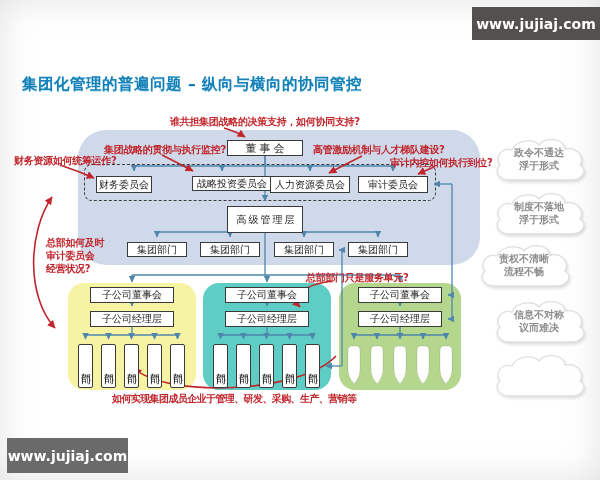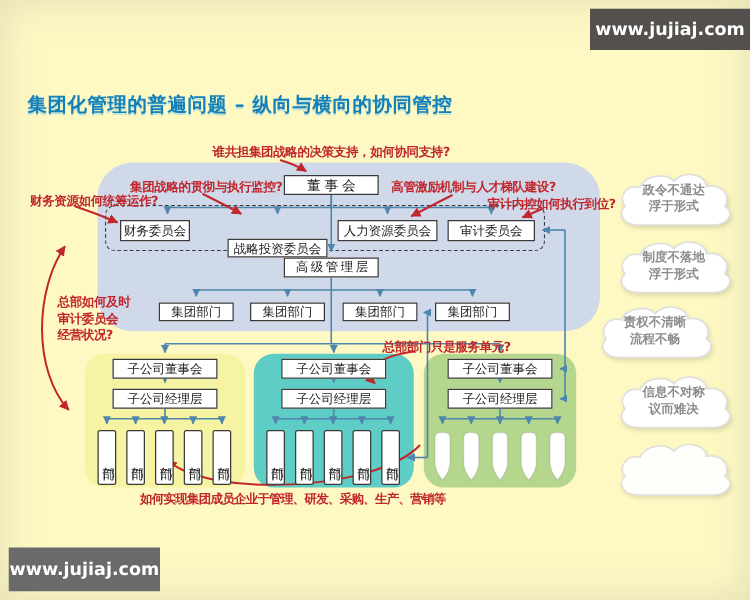--- a/index.html
+++ b/index.html
@@ -1,17 +1,17 @@
 <!DOCTYPE html>
 <html><head>
 <meta charset="utf-8">
 <style>
   html,body{margin:0;padding:0;background:#e8e8e8;}
   #page{
-    position:relative;width:600px;height:480px;background:#fef9c3;overflow:hidden;
+    position:relative;width:600px;height:480px;background:#ffffff;overflow:hidden;
     font-family:"DejaVu Sans","Liberation Sans",sans-serif;
     box-shadow:inset 0 0 34px rgba(150,150,150,.28);
   }
   .abs{position:absolute;}
   
   .wm{color:#fff;font-weight:bold;font-size:14px;display:flex;align-items:center;justify-content:center;z-index:9;}
   #wm-tr{left:472px;top:7px;width:128px;height:33px;background:#53504d;}
   #wm-bl{left:7px;top:438px;width:121px;height:35px;background:#6a6a6a;}
   
   #title{left:22px;top:74px;font-size:15.5px;font-weight:bold;color:#1580b6;
@@ -126,25 +126,25 @@
       <path d="M60 165 Q78 171 94 178" marker-end="url(#ar)"></path>
       <path d="M52 197 C28 232 26 296 55 328" marker-start="url(#arس)" marker-end="url(#ar)"></path>
       <path d="M332 281 C302 285 290 297 300 307" marker-end="url(#ar)"></path>
       <path d="M336 356 C300 394 165 398 134 368" marker-end="url(#ar)"></path>
     </g>
   </svg>
 
   <div class="abs box lvl1" style="left:227px;top:140px;width:76px;height:16px;">董事会</div>
 
   <div class="abs box" style="left:96px;top:176px;width:56px;height:17px;">财务委员会</div>
-  <div class="abs box" style="left:182px;top:176px;width:80px;height:15px;margin-top:15px;">战略投资委员会</div>
+  <div class="abs box" style="left:192px;top:176px;width:80px;height:15px;">战略投资委员会</div>
   <div class="abs box" style="left:270px;top:176px;width:80px;height:17px;">人力资源委员会</div>
   <div class="abs box" style="left:358px;top:176px;width:70px;height:17px;">审计委员会</div>
 
-  <div class="abs box" style="left:227px;top:206px;width:76px;height:16px;letter-spacing:2px;padding-left:3px;text-align:right;">高级管理层</div>
+  <div class="abs box" style="left:227px;top:206px;width:76px;height:27px;letter-spacing:2px;padding-left:3px;text-align:right;">高级管理层</div>
 
   <div class="abs box" style="left:127px;top:242px;width:60px;height:15px;">集团部门</div>
   <div class="abs box" style="left:200px;top:242px;width:60px;height:15px;">集团部门</div>
   <div class="abs box" style="left:274px;top:242px;width:60px;height:15px;">集团部门</div>
   <div class="abs box" style="left:348px;top:242px;width:60px;height:15px;">集团部门</div>
 
   <div class="abs box" style="left:90px;top:287px;width:84px;height:16px;">子公司董事会</div>
   <div class="abs box" style="left:90px;top:311px;width:84px;height:16px;">子公司经理层</div>
   <div class="abs box dept" style="left:78px;top:344px;width:15px;height:44px;">部门</div>
   <div class="abs box dept" style="left:101px;top:344px;width:15px;height:44px;">部门</div>
@@ -175,21 +175,21 @@
         <path d="M3 7 Q3 2 7 2 L11 2 Q15 2 15 7 L15 26 Q15 33 9 40 Q3 33 3 26 Z" fill="#fff" stroke="rgba(0,0,0,0.10)"></path>
       </svg></div>
   <div class="abs shield" style="left:437px;top:344px;"><svg width="18" height="42" viewBox="0 0 18 42">
         <path d="M3 7 Q3 2 7 2 L11 2 Q15 2 15 7 L15 26 Q15 33 9 40 Q3 33 3 26 Z" fill="#fff" stroke="rgba(0,0,0,0.10)"></path>
       </svg></div>
 
   <div class="abs rn" style="left:170px;top:115px;">谁共担集团战略的决策支持，如何协同支持?</div>
   <div class="abs rn" style="left:104px;top:143px;">集团战略的贯彻与执行监控?</div>
   <div class="abs rn" style="left:313px;top:143px;">高管激励机制与人才梯队建设?</div>
   <div class="abs rn" style="left:390px;top:156px;">审计内控如何执行到位?</div>
-  <div class="abs rn" style="left:24px;top:154px;">财务资源如何统筹运作?</div>
+  <div class="abs rn" style="left:14px;top:154px;">财务资源如何统筹运作?</div>
   <div class="abs rn" style="left:46px;top:236px;line-height:13px;">
     <div>总部如何及时</div>
     <div>审计委员会</div>
     <div>经营状况?</div>
   </div>
   <div class="abs rn" style="left:306px;top:271px;">总部部门只是服务单元?</div>
   <div class="abs rn" style="left:112px;top:392px;letter-spacing:-.6px;">如何实现集团成员企业于管理、研发、采购、生产、营销等</div>
 
   <div class="abs cloud" style="left:489px;top:134px;">
     <svg width="100" height="54" viewBox="0 0 100 54">

